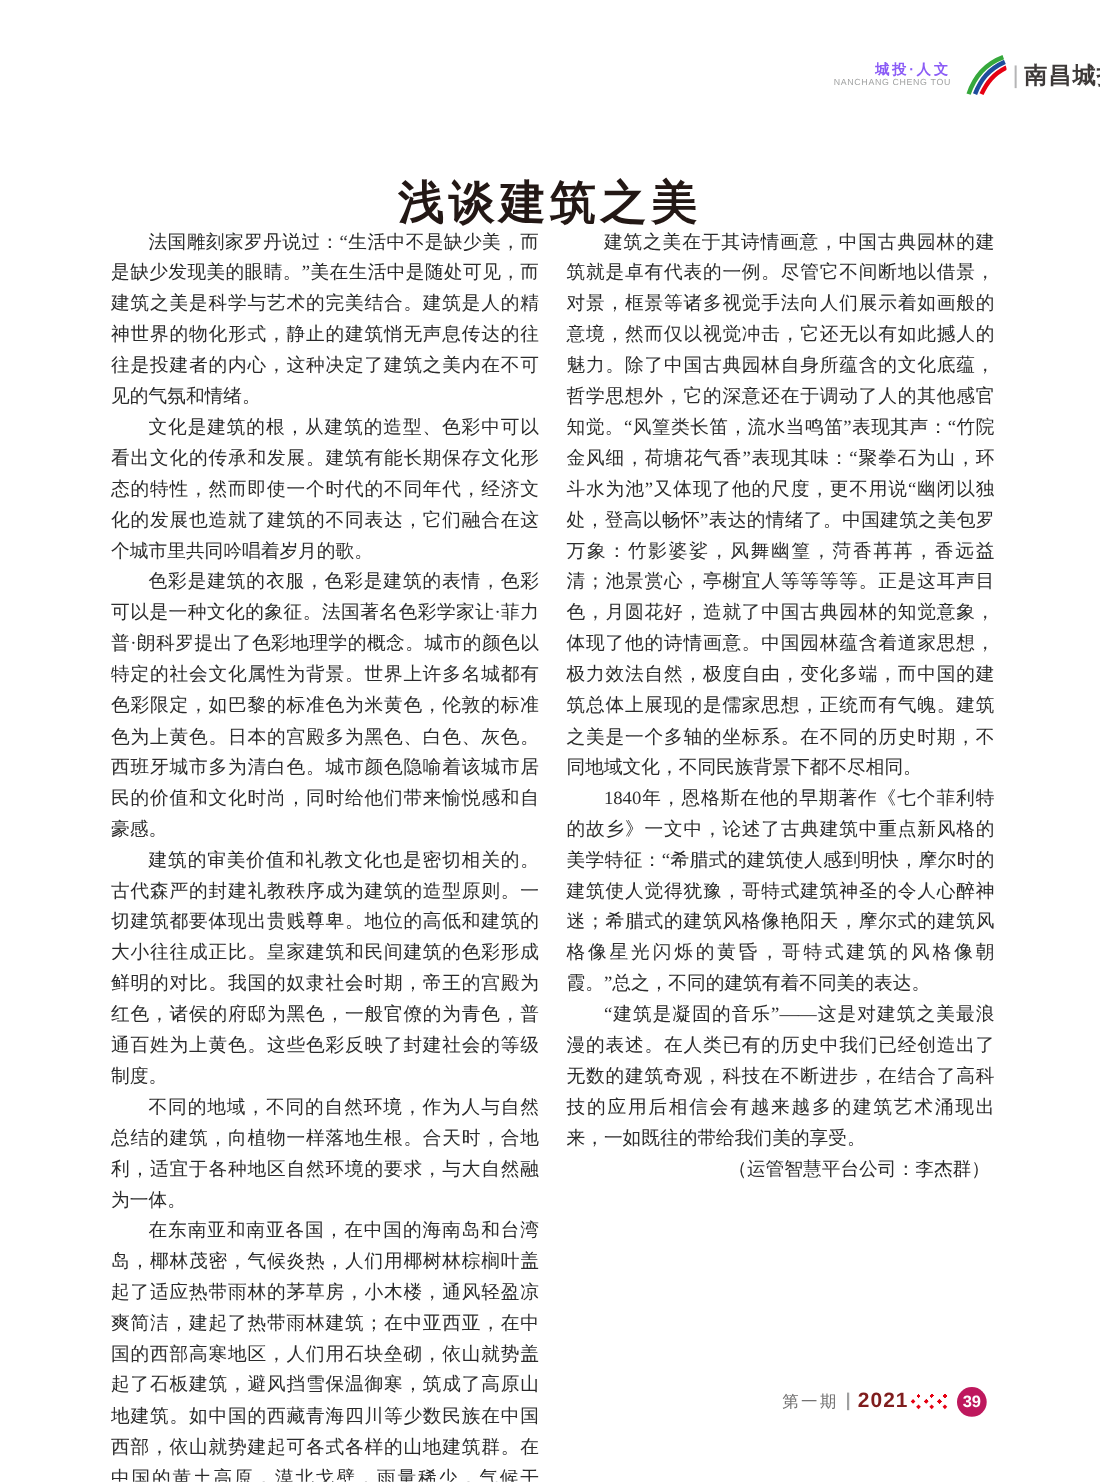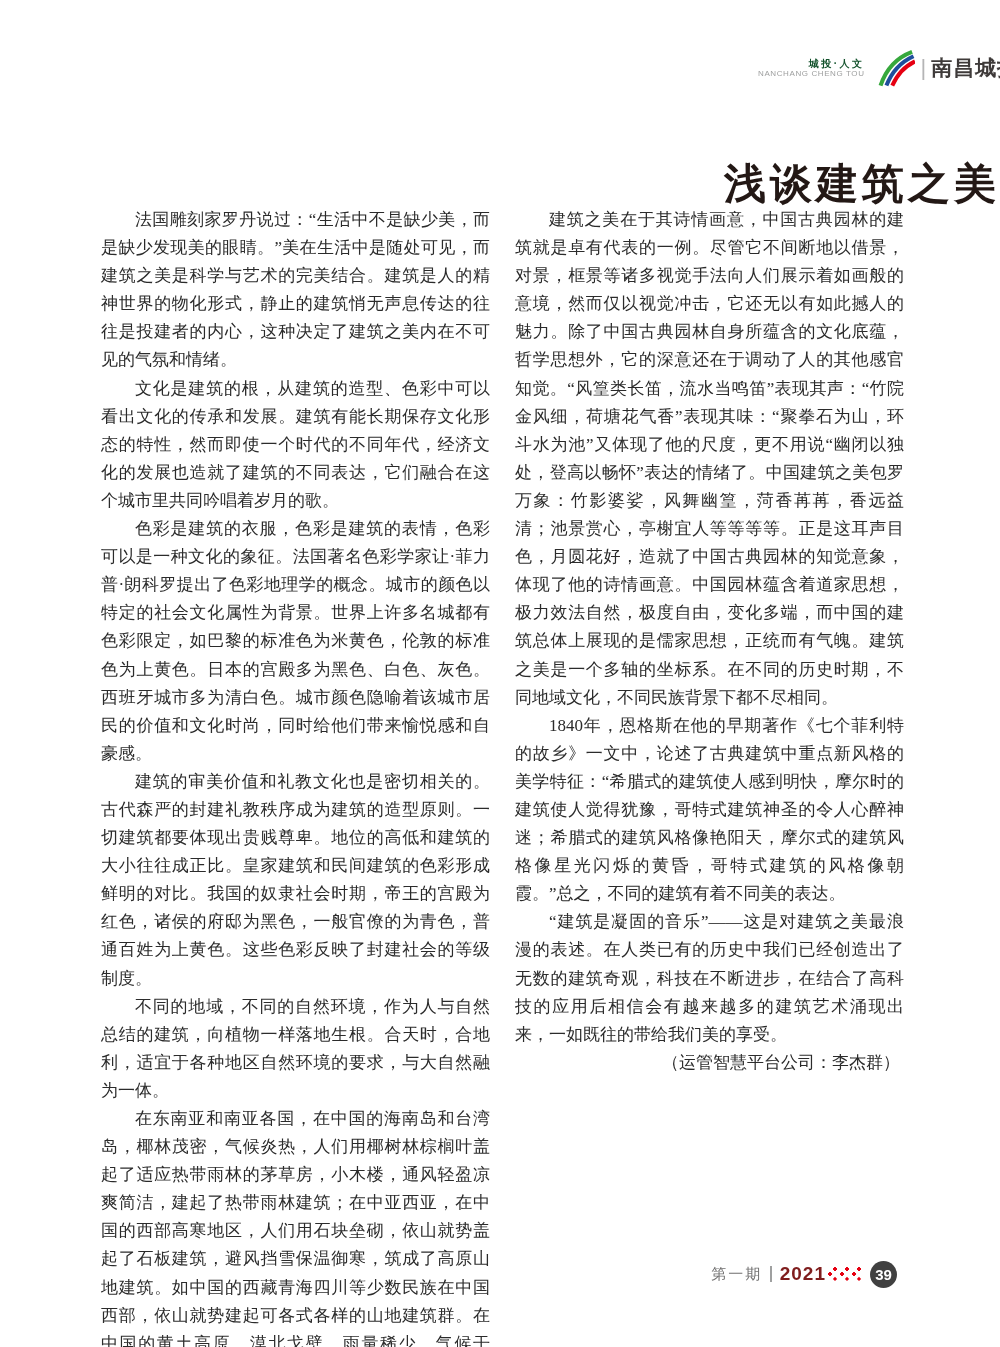--- a/index.html
+++ b/index.html
@@ -13,21 +13,21 @@
   .page { position: relative; width: 1000px; height: 1347px; }
 
   
   .header {
     position: absolute; top: 44px; left: 758px; right: 0; height: 48px;
     display: flex; align-items: center;
   }
   .brand { text-align: right; line-height: 1.1; margin-right: 4px; }
   .brand-cn {
     font-family: "Liberation Sans", sans-serif;
-    font-weight: 700; font-size: 10px; letter-spacing: 2.5px; color: #14532d;
+    font-weight: 700; font-size: 13px; letter-spacing: 2.5px; color: #8b5cf6;
   }
   .brand-en {
     font-family: "Liberation Sans", sans-serif;
     font-size: 8px; letter-spacing: 0.6px; color: #9fa0a0; margin-top: 1px;
     white-space: nowrap;
   }
   .swoosh { width: 44px; height: 42px; margin: 0 6px 0 2px; flex: none; }
   .hdr-divider {
     font-family: "Liberation Sans", sans-serif;
     color: #b5b5b6; font-size: 22px; font-weight: 300; margin: 0 5px 0 0;
@@ -38,21 +38,21 @@
     white-space: nowrap;
   }
   .hdr-bar {
     flex: 1; height: 7px; margin-left: 8px;
     background: linear-gradient(to right, #4cc0d8, #2a9cc4, #0f5ca8);
   }
 
   
   .title {
     position: absolute; top: 128px; left: 0; width: 1000px;
-    text-align: right;
+    text-align: center;
     font-family: "Liberation Sans", sans-serif;
     font-weight: 900; font-size: 42px; letter-spacing: 4px; color: #231815;
   }
 
   
   .col {
     position: absolute; top: 206px; width: 389px;
     font-size: 17px; line-height: 28.1px; color: #2b2b2b;
     text-align: justify;
   }
@@ -77,21 +77,21 @@
     color: #7f1d1d; font-weight: 700; font-size: 19px; letter-spacing: 1px;
   }
   .chevrons { display: flex; align-items: center; margin: 0 6px 0 2px; }
   .chev {
     width: 7px; height: 7px; margin-left: 2px;
     border-left: 3px dotted #e60012; border-bottom: 3px dotted #e60012;
     transform: rotate(45deg);
   }
   .page-badge {
     width: 27px; height: 27px; border-radius: 50%;
-    background: #404040; color: #ffffff;
+    background: #be185d; color: #ffffff;
     font-family: "Liberation Sans", sans-serif; font-weight: 700; font-size: 15px;
     display: flex; align-items: center; justify-content: center;
   }
 </style>
 </head>
 <body>
 
 <div class="page">
 
   <div class="header">

